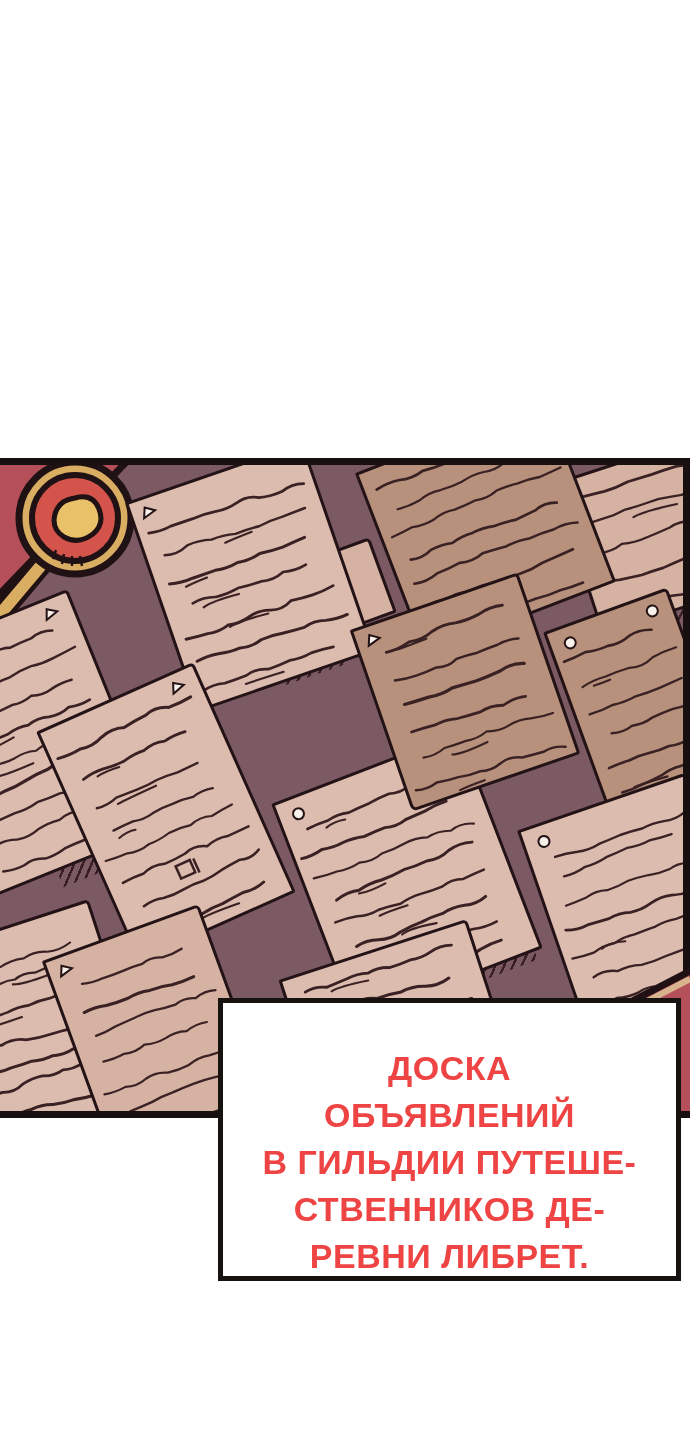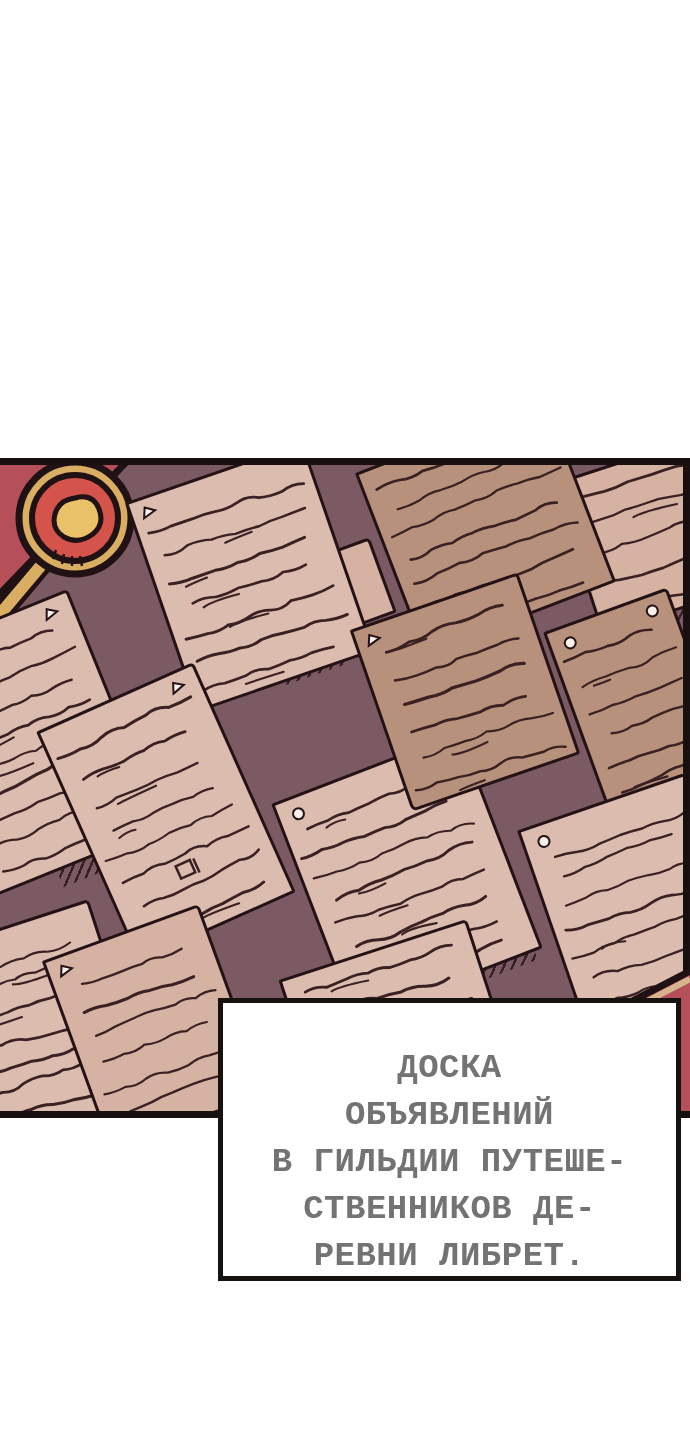--- a/index.html
+++ b/index.html
@@ -18,22 +18,22 @@
   .note.tan{background:#b8917c;}
   .scr{position:absolute;left:0;top:0;width:100%;height:100%;overflow:visible;}
   .pin{position:absolute;width:18px;height:16px;}
   .hatch{position:absolute;background:repeating-linear-gradient(135deg,#33191d 0 2.4px,transparent 2.4px 8px);
          opacity:.92;}
   .ornament{position:absolute;overflow:visible;}
   
   #caption-box{position:absolute;left:218px;top:998px;width:453px;height:273px;background:#ffffff;
                border:5px solid #151210;z-index:10;}
   #caption-text{margin-top:42px;text-align:center;white-space:pre-line;
-                font-family:Liberation Mono, monospace;font-weight:bold;
-                font-size:34px;line-height:47px;letter-spacing:.5px;color:#737373;}
+                font-family:Liberation Sans, sans-serif;font-weight:bold;
+                font-size:34px;line-height:47px;letter-spacing:.5px;color:#ef4444;}
 </style>
 </head>
 <body>
 
 <div id="canvas">
 
   <div id="board">
 
     <svg class="ornament" style="left:-8px;top:-6px" width="210" height="185" viewBox="0 0 210 185">
       <polygon points="0,4 140,4 2,148" fill="#b5505a" stroke="#201114" stroke-width="7"></polygon>

